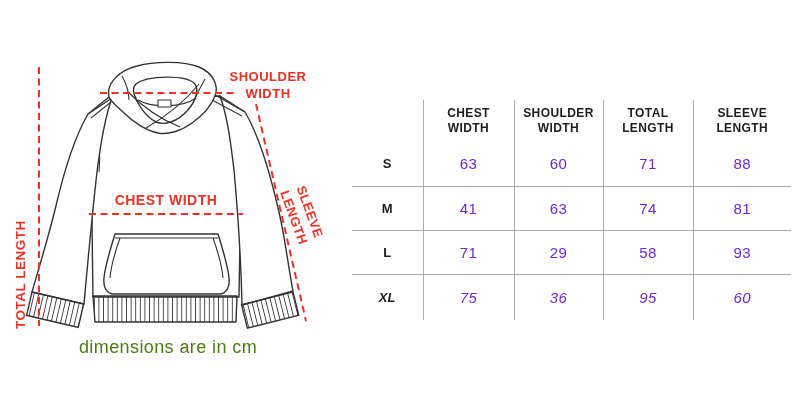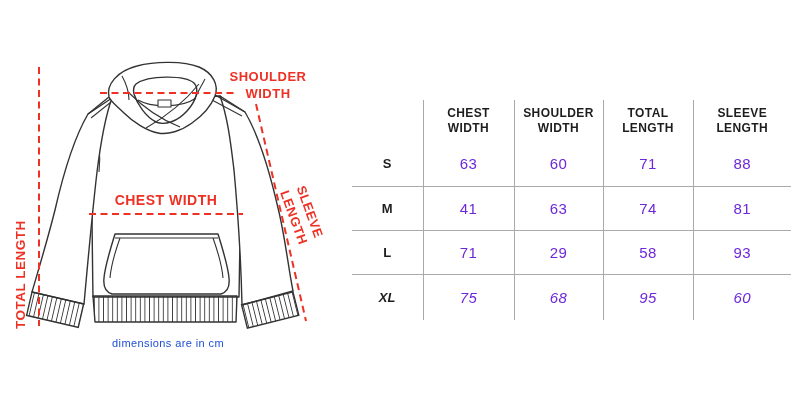--- a/index.html
+++ b/index.html
@@ -14,21 +14,21 @@
     letter-spacing:.5px;line-height:17px;
   }
   .lbl-chest{left:88px;top:192px;width:156px;font-size:14px;}
   .lbl-shoulder{left:224px;top:68px;width:88px;font-size:13px;}
   .lbl-total{left:-32px;top:269px;width:104px;height:16px;font-size:13.5px;
     transform:rotate(-90deg);white-space:nowrap;}
   .lbl-sleeve{left:270px;top:197px;width:62px;height:36px;font-size:13px;
     transform:rotate(70deg);}
   .caption{
     position:absolute;left:58px;top:337px;width:220px;text-align:center;
-    color:#1d4ed8;font-size:11px;letter-spacing:.4px;
+    color:#4d7c0f;font-size:18px;letter-spacing:.4px;
   }
   
   .size-table{
     position:absolute;left:352px;top:100px;border-collapse:collapse;
     table-layout:fixed;
   }
   .size-table tr + tr{border-top:1px solid #a9a9a9;}
   .size-table th + th, .size-table td + td{border-left:1px solid #a9a9a9;}
   .size-table th, .size-table td{
     text-align:center;vertical-align:middle;padding:0;
@@ -153,19 +153,19 @@
       <tr>
         <td class="size-cell">L</td>
         <td class="val-cell">71</td>
         <td class="val-cell">29</td>
         <td class="val-cell">58</td>
         <td class="val-cell">93</td>
       </tr>
       <tr>
         <td class="size-cell">XL</td>
         <td class="val-cell">75</td>
-        <td class="val-cell">68</td>
+        <td class="val-cell">36</td>
         <td class="val-cell">95</td>
         <td class="val-cell">60</td>
       </tr>
     </tbody>
   </table>
 </div>
 
 </body></html>

